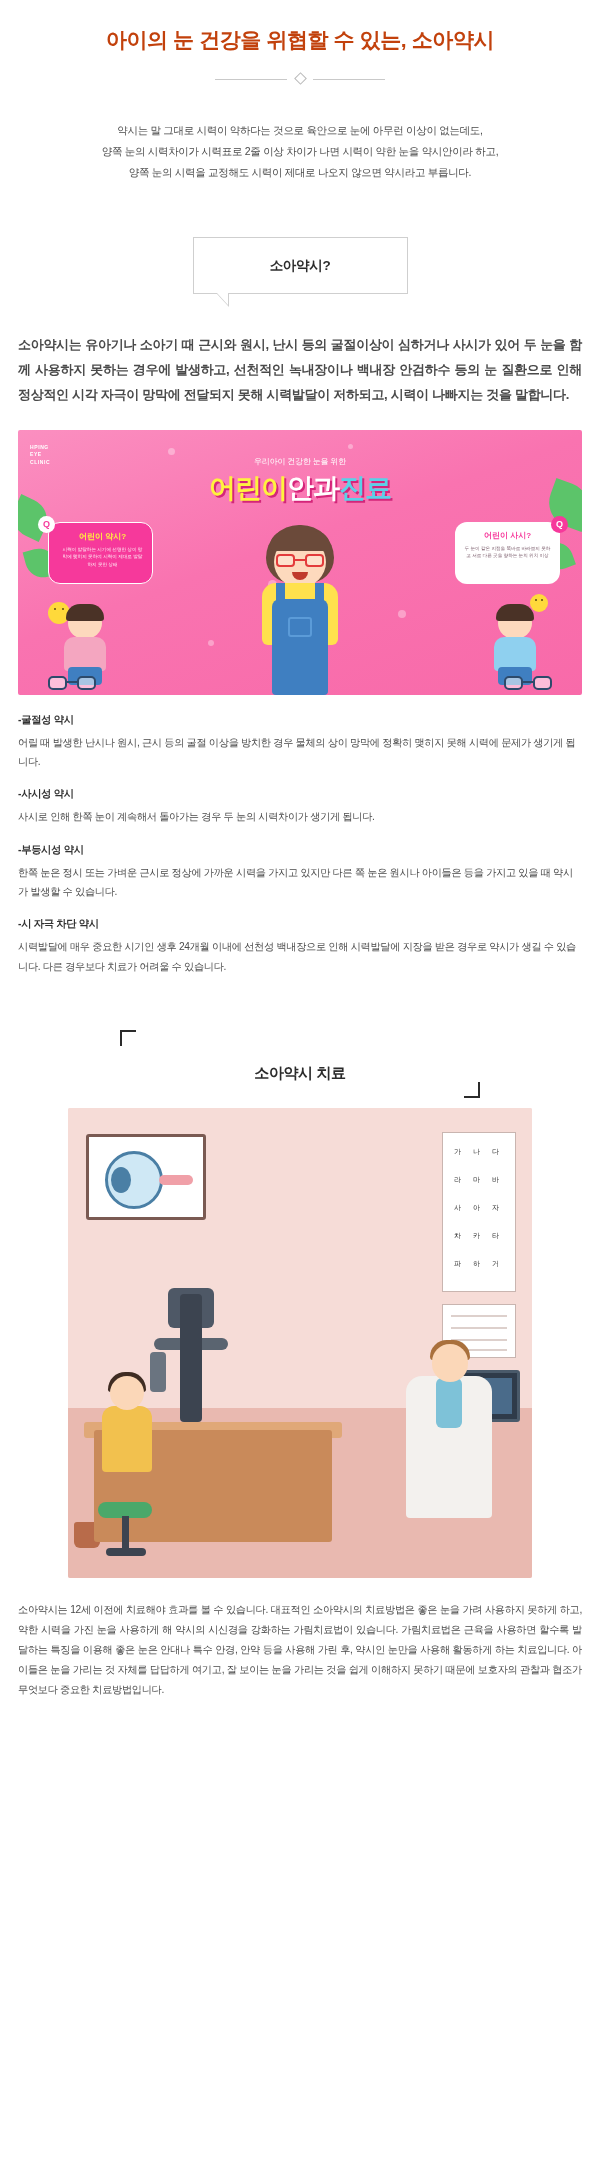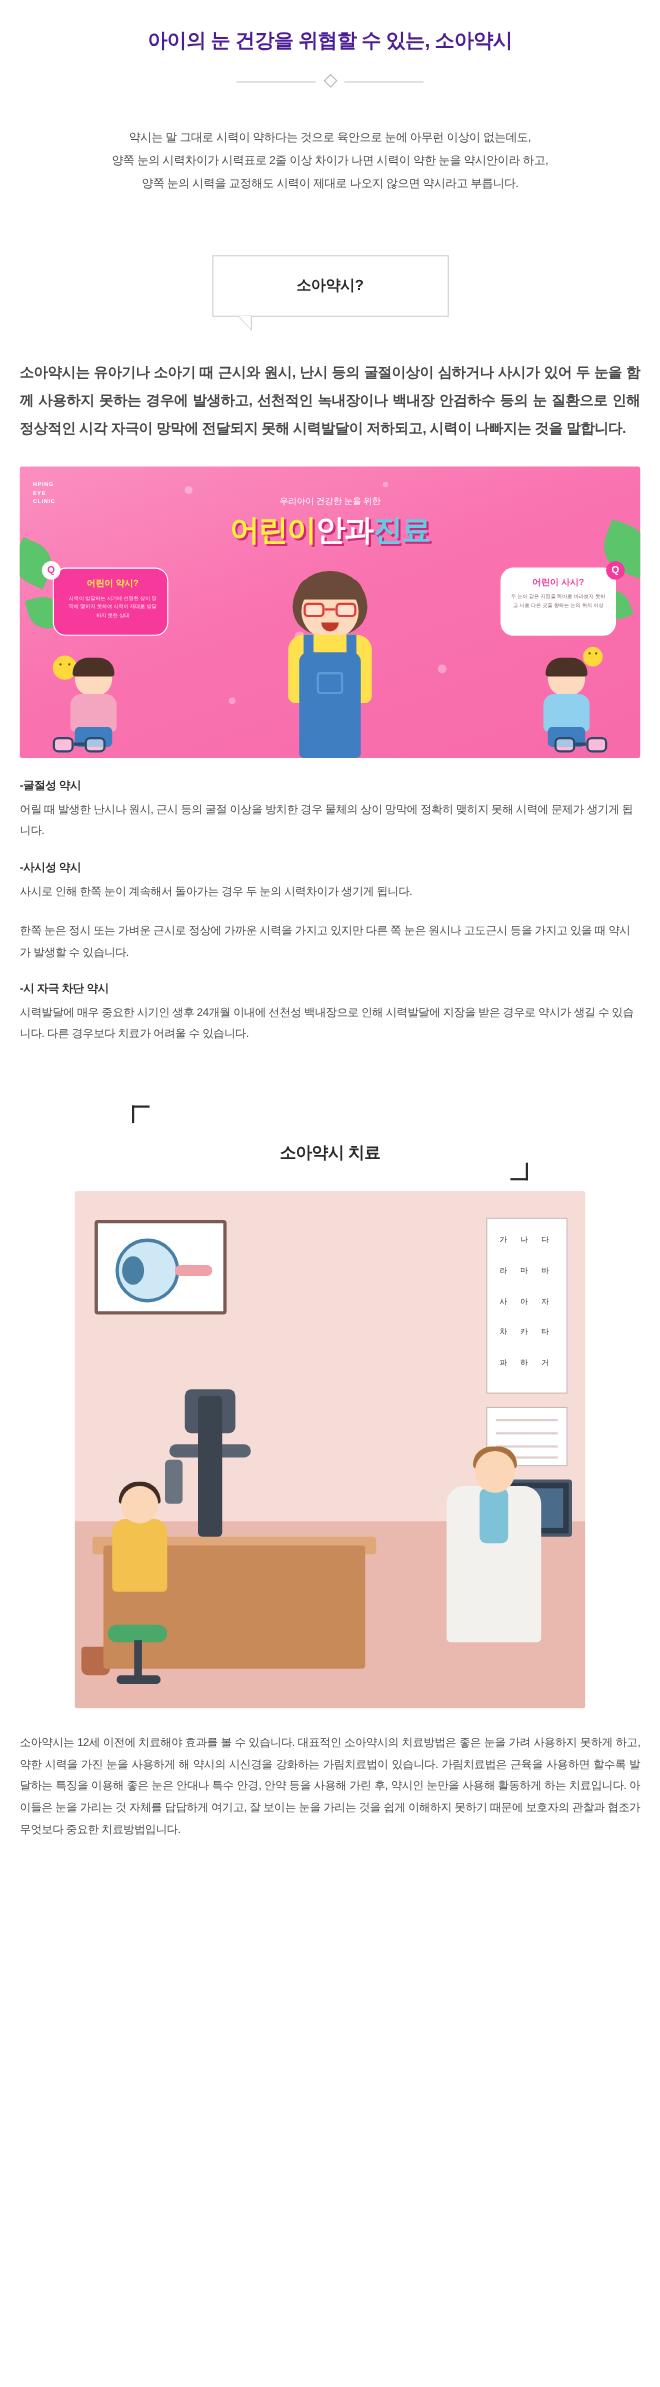--- a/index.html
+++ b/index.html
@@ -20,23 +20,23 @@
     position: relative;
     padding: 0;
   }
 
   
   .title-wrap {
     padding: 24px 30px 0 30px;
     text-align: center;
   }
   .main-title {
-    font-size: 18px;
-    font-weight: bold;
-    color: #4c1d95;
+    font-size: 21px;
+    font-weight: bold;
+    color: #c2410c;
     letter-spacing: -0.4px;
     line-height: 1.5;
     margin: 0;
   }
   .divider {
     margin: 16px auto 0 auto;
     width: 170px;
     height: 14px;
     position: relative;
   }
@@ -650,21 +650,22 @@
   <div class="sections">
     <div class="sec">
       <div class="sec-title">-굴절성 약시</div>
       <div class="sec-body">어릴 때 발생한 난시나 원시, 근시 등의 굴절 이상을 방치한 경우 물체의 상이 망막에 정확히 맺히지 못해 시력에 문제가 생기게 됩니다.</div>
     </div>
     <div class="sec">
       <div class="sec-title">-사시성 약시</div>
       <div class="sec-body">사시로 인해 한쪽 눈이 계속해서 돌아가는 경우 두 눈의 시력차이가 생기게 됩니다.</div>
     </div>
     <div class="sec">
-      <div class="sec-body">한쪽 눈은 정시 또는 가벼운 근시로 정상에 가까운 시력을 가지고 있지만 다른 쪽 눈은 원시나 고도근시 등을 가지고 있을 때 약시가 발생할 수 있습니다.</div>
+      <div class="sec-title">-부등시성 약시</div>
+      <div class="sec-body">한쪽 눈은 정시 또는 가벼운 근시로 정상에 가까운 시력을 가지고 있지만 다른 쪽 눈은 원시나 아이들은 등을 가지고 있을 때 약시가 발생할 수 있습니다.</div>
     </div>
     <div class="sec">
       <div class="sec-title">-시 자극 차단 약시</div>
       <div class="sec-body">시력발달에 매우 중요한 시기인 생후 24개월 이내에 선천성 백내장으로 인해 시력발달에 지장을 받은 경우로 약시가 생길 수 있습니다. 다른 경우보다 치료가 어려울 수 있습니다.</div>
     </div>
   </div>
 
   <div class="treat-head">
     <span class="corner tl"></span>
     <span class="corner br"></span>

